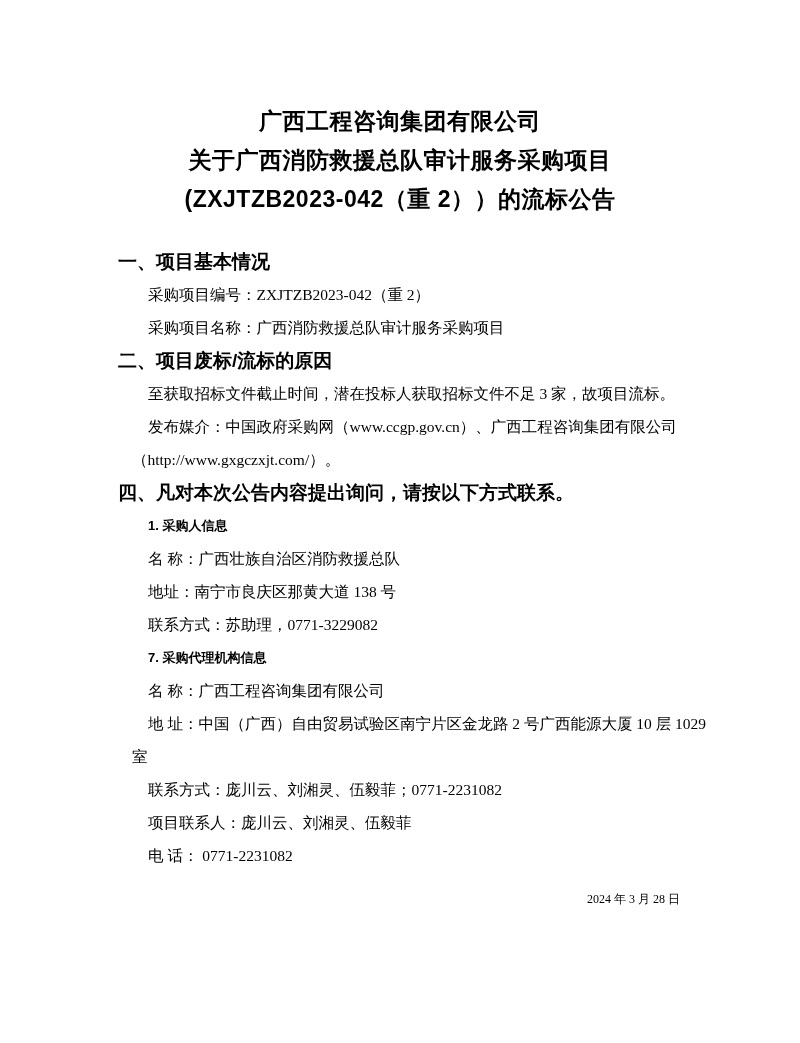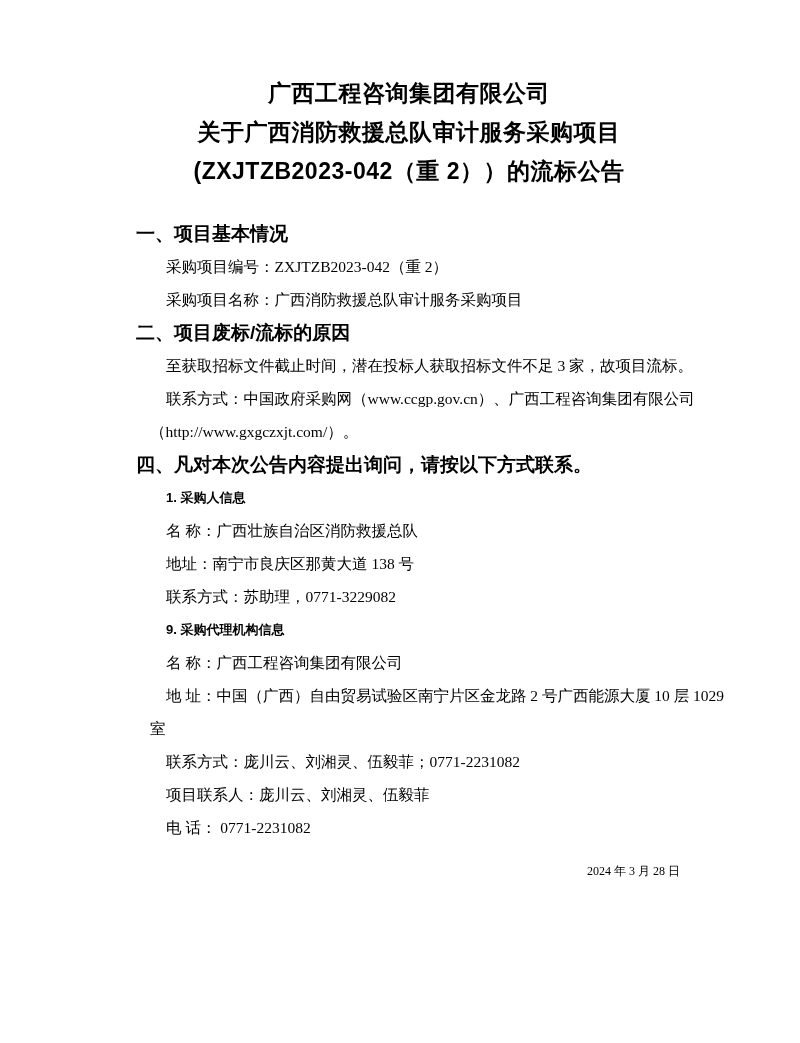--- a/index.html
+++ b/index.html
@@ -12,22 +12,23 @@
     height: 1043px;
     font-family: "Liberation Serif", "DejaVu Serif", serif;
     color: #000000;
     position: relative;
     overflow: hidden;
   }
   .page {
     width: 800px;
     height: 959px;
     box-sizing: border-box;
-    padding: 62px 66px 40px 84px;
+    padding: 62px 66px 40px 66px;
     position: relative;
+    margin-top: 28px;
   }
   .title-block {
     text-align: center;
     margin-top: 12px;
     margin-bottom: 26px;
   }
   .title-line {
     font-family: "Liberation Sans", "DejaVu Sans", sans-serif;
     font-weight: bold;
     font-size: 23px;
@@ -80,31 +81,31 @@
     <div class="title-line">(ZXJTZB2023-042（重 2））的流标公告</div>
   </div>
 
   <div class="section-head">一、项目基本情况</div>
   <div class="para">采购项目编号：ZXJTZB2023-042（重 2）</div>
   <div class="para">采购项目名称：广西消防救援总队审计服务采购项目</div>
 
   <div class="section-head">二、项目废标/流标的原因</div>
   <div class="para">至获取招标文件截止时间，潜在投标人获取招标文件不足 3 家，故项目流标。</div>
 
-  <div class="para">联系方式：中国政府采购网（www.ccgp.gov.cn）、广西工程咨询集团有限公司</div>
+  <div class="para">发布媒介：中国政府采购网（www.ccgp.gov.cn）、广西工程咨询集团有限公司</div>
   <div class="para" style="margin-left:66px;">（http://www.gxgczxjt.com/）。</div>
 
   <div class="section-head">四、凡对本次公告内容提出询问，请按以下方式联系。</div>
 
   <div class="sub-head">1. 采购人信息</div>
   <div class="field">名 称：广西壮族自治区消防救援总队</div>
   <div class="field">地址：南宁市良庆区那黄大道 138 号</div>
   <div class="field">联系方式：苏助理，0771-3229082</div>
 
-  <div class="sub-head">9. 采购代理机构信息</div>
+  <div class="sub-head">7. 采购代理机构信息</div>
   <div class="field">名 称：广西工程咨询集团有限公司</div>
   <div class="field">地 址：中国（广西）自由贸易试验区南宁片区金龙路 2 号广西能源大厦 10 层 1029</div>
   <div class="field" style="margin-left:66px;">室</div>
   <div class="field">联系方式：庞川云、刘湘灵、伍毅菲；0771-2231082</div>
 
   <div class="field">项目联系人：庞川云、刘湘灵、伍毅菲</div>
   <div class="field">电  话：   0771-2231082</div>
 
   <div class="date-line">2024 年 3 月 28 日</div>
 

